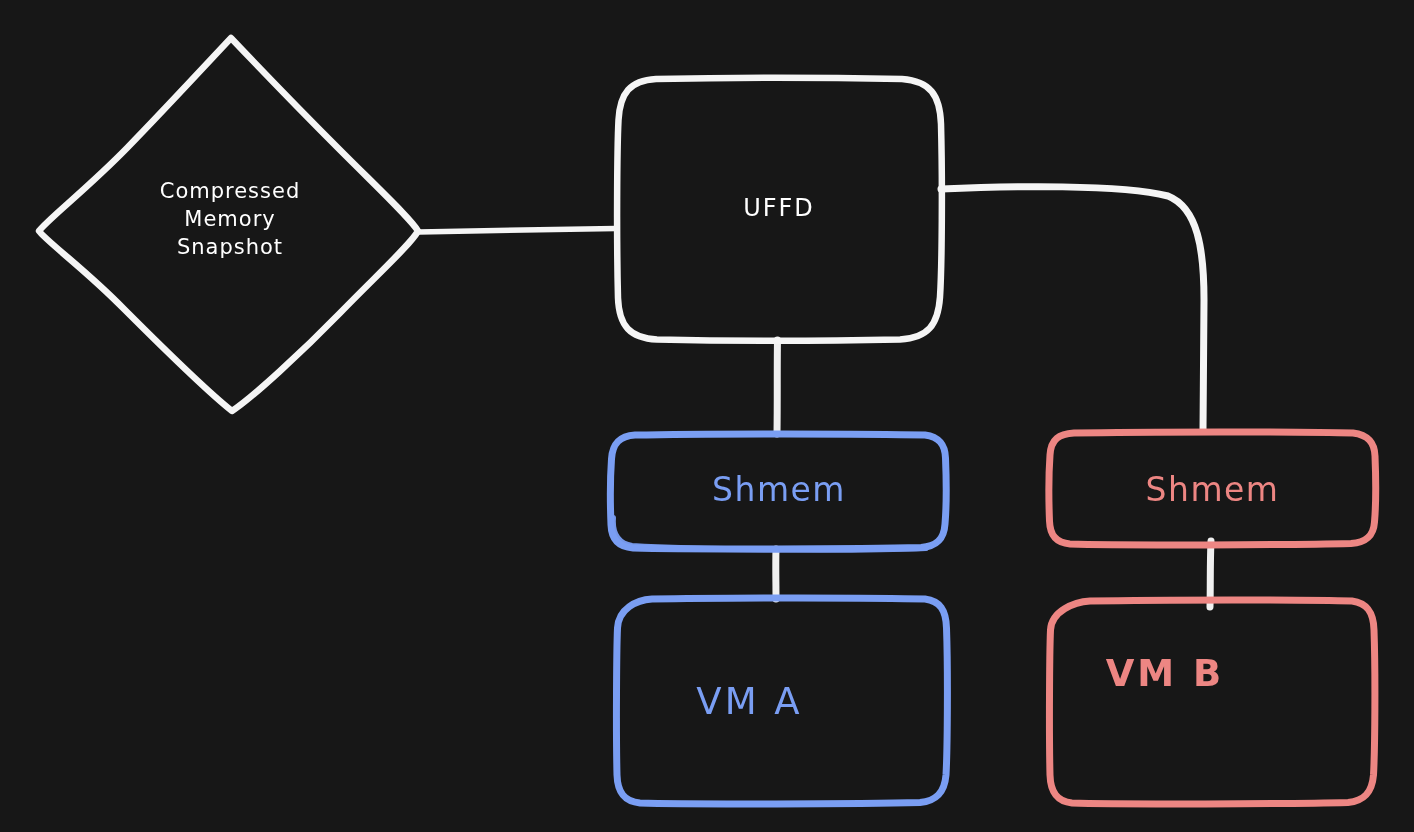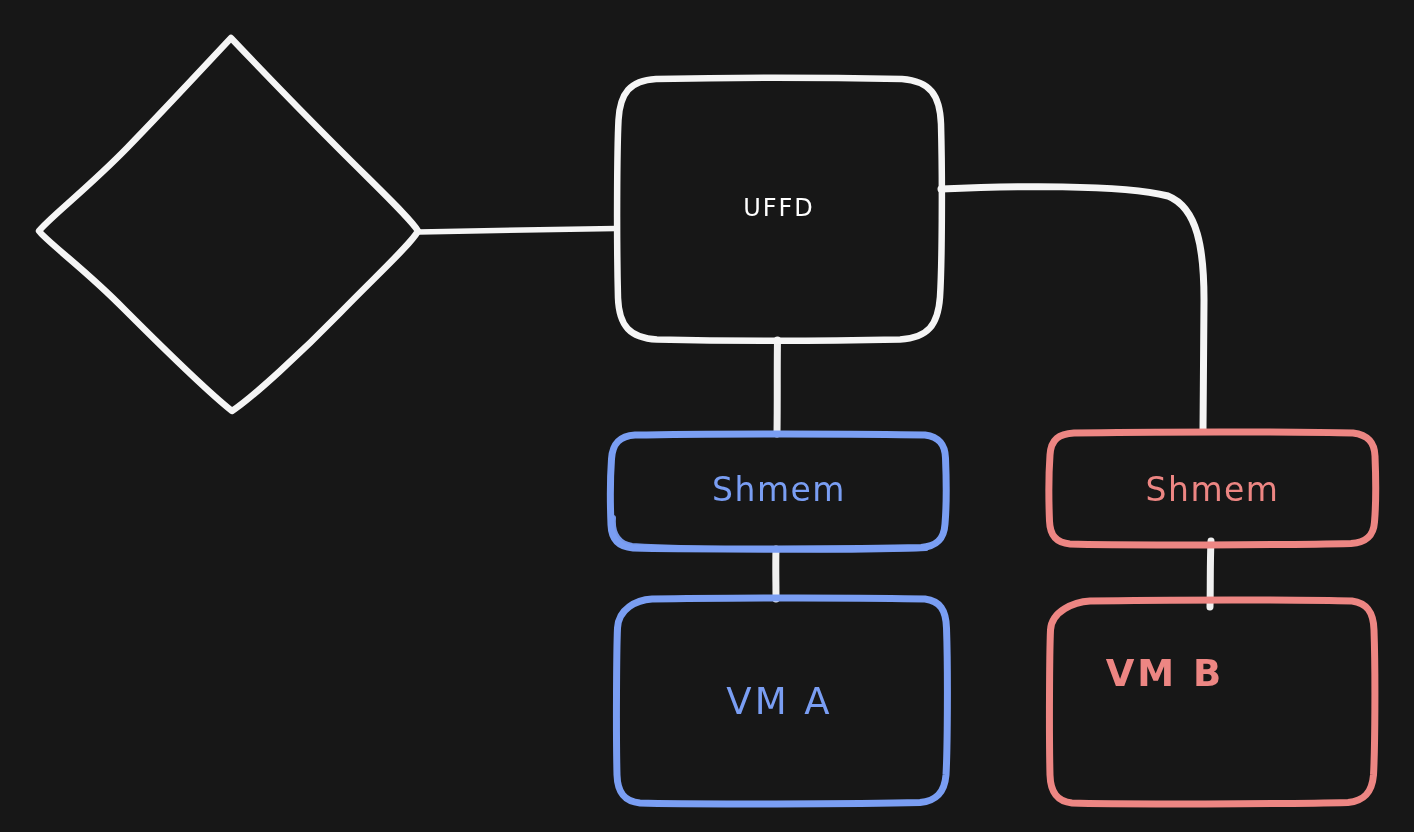--- a/index.html
+++ b/index.html
@@ -77,21 +77,21 @@
     left: 1050px;
     top: 433px;
     width: 325px;
     height: 114px;
     color: #ed8683;
     font-size: 33px;
     letter-spacing: 1.5px;
   }
   
   #label-vm-a {
-    left: 617px;
+    left: 587px;
     top: 598px;
     width: 325px;
     height: 208px;
     color: #7a9ef3;
     font-size: 37px;
     letter-spacing: 3px;
   }
   #label-vm-b {
     left: 1005px;
     top: 598px;
@@ -201,20 +201,25 @@
                C 1367 603, 1373.5 612, 1374 630
                C 1375.5 672, 1375 748, 1373.5 775
                C 1372 793, 1364 801, 1348 802.5
                C 1290 804, 1118 804.5, 1072 803
                C 1057 801.5, 1050.5 792, 1050 775
                C 1049 735, 1049.5 652, 1050.5 630
                C 1051.5 611, 1074 602, 1090 601 Z" fill="none" stroke="#ed8683" stroke-width="7" stroke-linecap="round" stroke-linejoin="round"></path>
     </g>
   </svg>
 
+  <div class="node-label" id="label-snapshot">
+    <span>Compressed</span>
+    <span>Memory</span>
+    <span>Snapshot</span>
+  </div>
 
   <div class="node-label" id="label-uffd">
     <span>UFFD</span>
   </div>
 
   <div class="node-label" id="label-shmem-a">
     <span>Shmem</span>
   </div>
 
   <div class="node-label" id="label-shmem-b">

